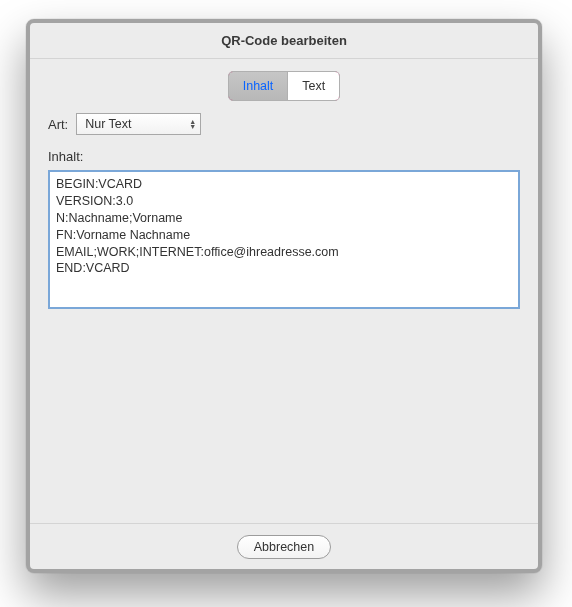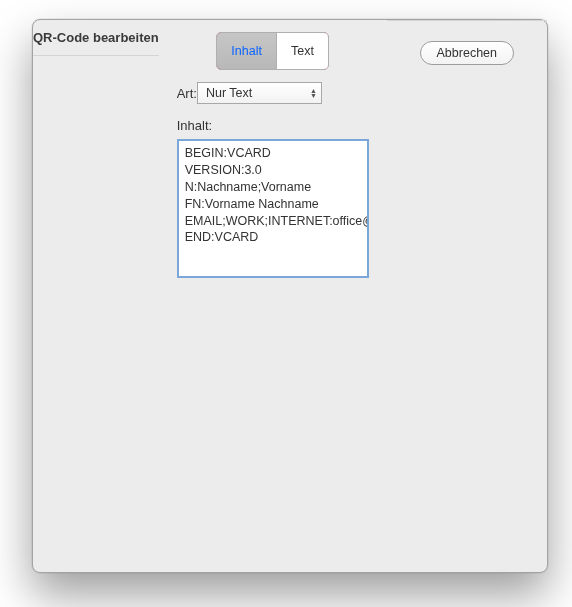--- a/index.html
+++ b/index.html
@@ -11,30 +11,30 @@
       font-family: -apple-system, "Helvetica Neue", Arial, sans-serif;
       font-size: 13px;
       color: #222;
       background: #fff;
       width: 572px;
       height: 607px;
       position: relative;
     }
     .dialog {
       position: absolute;
-      left: 32px;
+      left: 26px;
       top: 19px;
       width: 516px;
       height: 554px;
       background: #ececec;
-      border: 1px solid #a3a3a3;
+      border: 4px solid #a3a3a3;
       border-radius: 8px;
       box-shadow: 0 22px 45px rgba(0,0,0,0.38), 0 0 0 1px rgba(0,0,0,0.05);
       display: flex;
-      flex-direction: row;
+      flex-direction: column;
     }
     .titlebar {
       height: 36px;
       display: flex;
       align-items: center;
       justify-content: center;
       border-bottom: 1px solid #d4d4d4;
       font-weight: 600;
       font-size: 13px;
       color: #3a3a3a;
@@ -48,21 +48,21 @@
     .tabs {
       display: flex;
       justify-content: center;
       margin-bottom: 12px;
     }
     .tabgroup {
       display: flex;
       border: 1px solid #b0b0b0;
       border-radius: 5px;
       overflow: hidden;
-      height: 38px;
+      height: 30px;
       background: #be185d;
     }
     .tab {
       padding: 0 14px;
       font-size: 12.5px;
       display: flex;
       align-items: center;
       cursor: default;
       color: #333;
       background: #fff;
@@ -71,20 +71,21 @@
       background: #bfbfbf;
       background: linear-gradient(#c6c6c6, #b8b8b8);
       color: #0a64ff;
     }
     .tab + .tab {
       border-left: 1px solid #b0b0b0;
     }
     .row-art {
       display: flex;
       align-items: center;
+      gap: 8px;
       margin-bottom: 14px;
     }
     .label {
       font-size: 13px;
       color: #333;
     }
     .select {
       position: relative;
       width: 125px;
       height: 22px;
@@ -124,25 +125,25 @@
       line-height: 1.35;
       color: #333;
       resize: none;
       white-space: pre;
       outline: none;
     }
     .spacer {
       flex: 1;
     }
     .footer {
-      height: 64px;
+      height: 46px;
       border-top: 1px solid #d4d4d4;
       display: flex;
       align-items: center;
-      justify-content: flex-start;
+      justify-content: center;
       padding: 0 33px;
       gap: 12px;
     }
     .btn {
       min-width: 90px;
       height: 24px;
       border: 1px solid #9c9c9c;
       border-radius: 12px;
       background: linear-gradient(#ffffff, #f3f3f3);
       font-size: 12.5px;

